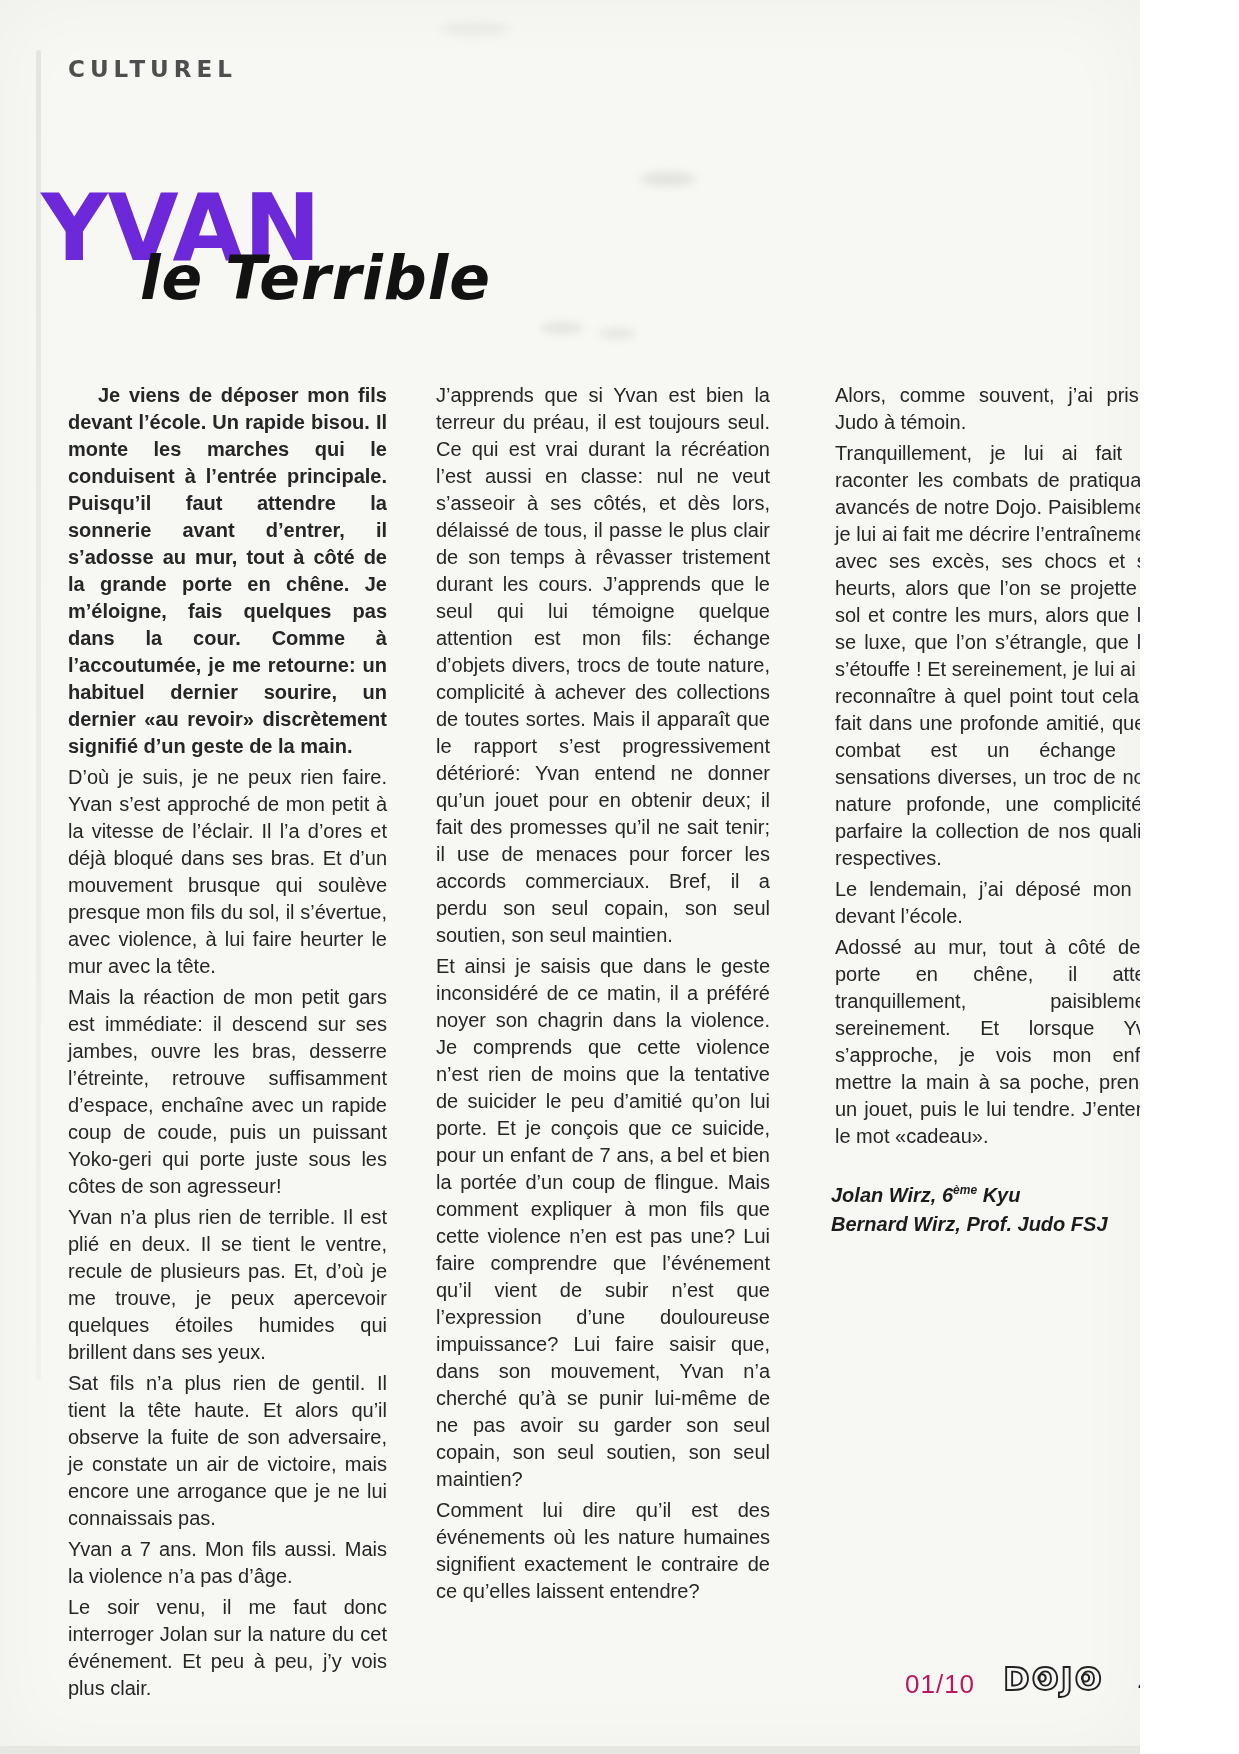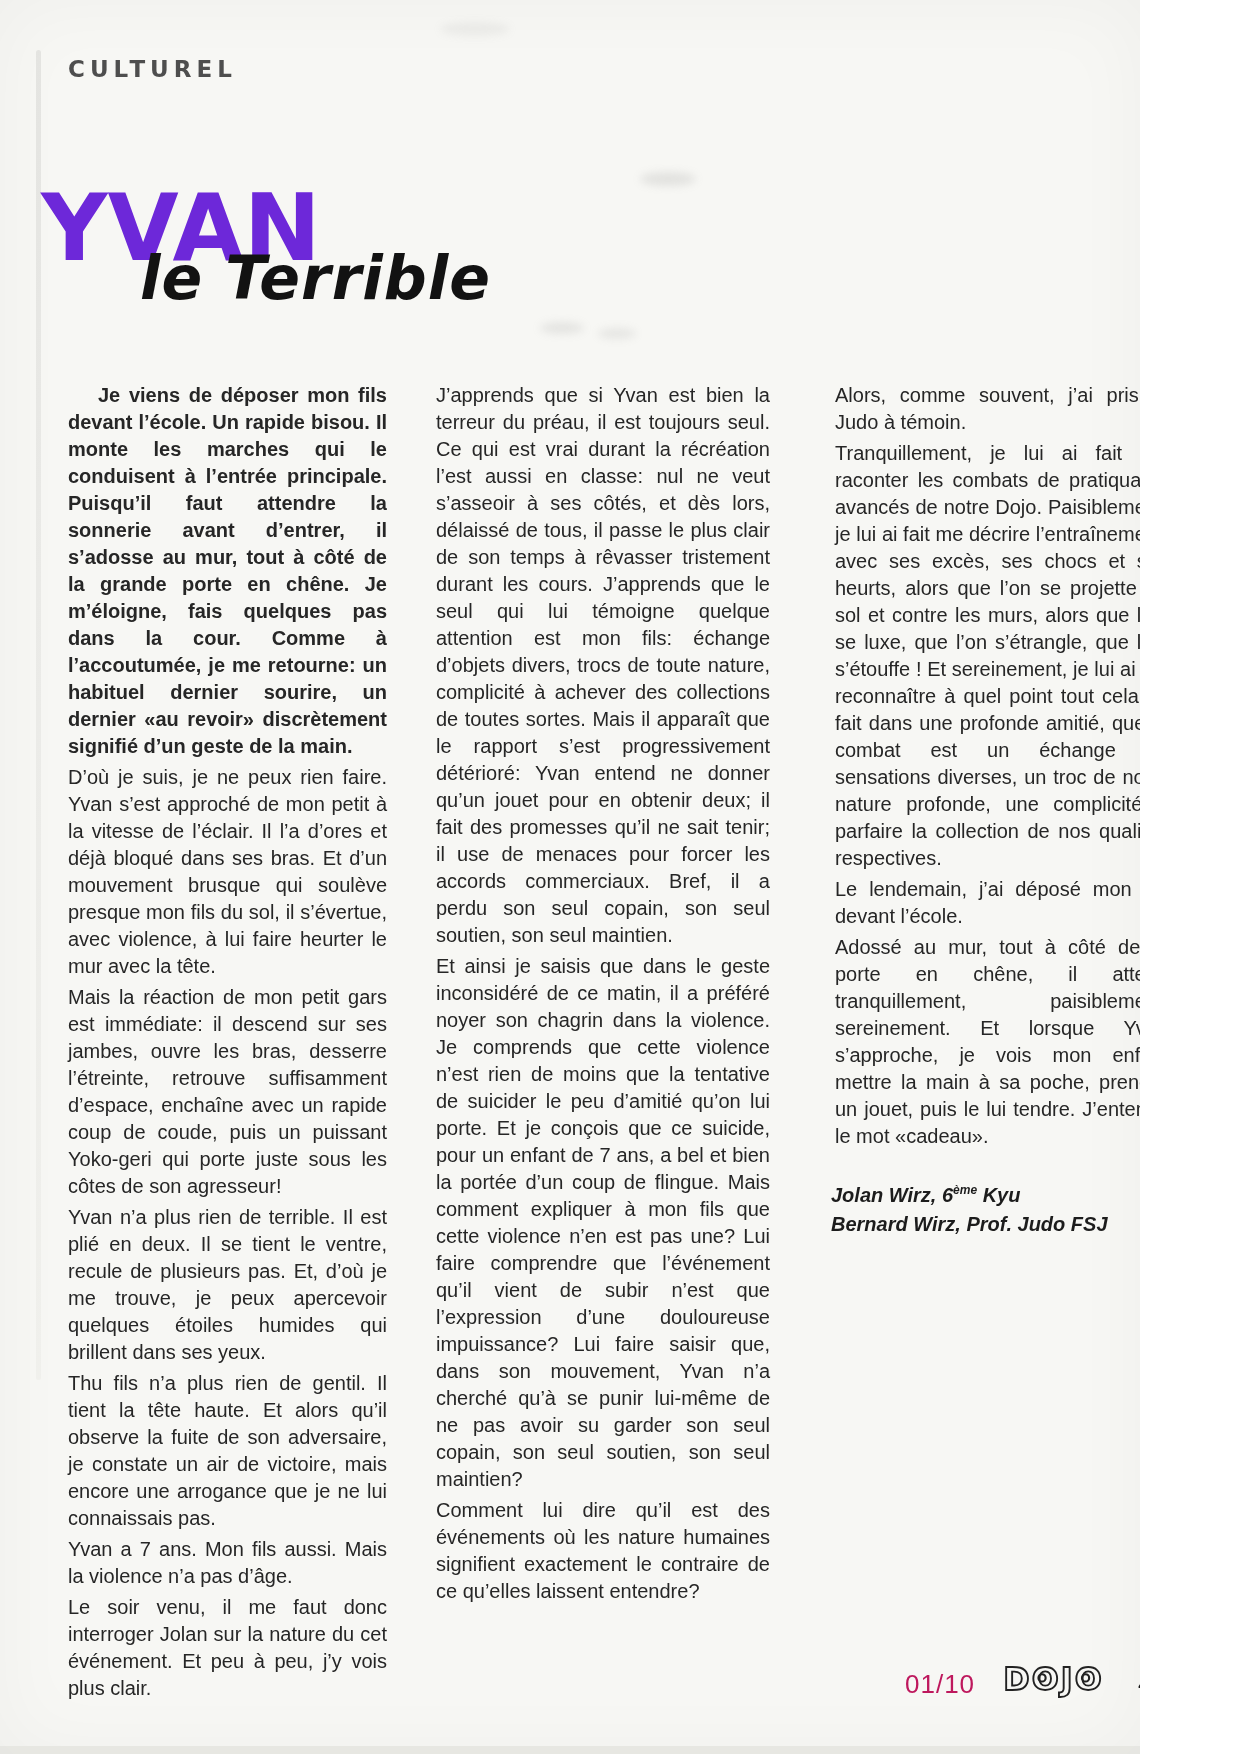--- a/index.html
+++ b/index.html
@@ -102,21 +102,21 @@
   <div>
     <div class="title-gray">YVAN</div>
     <div class="title-black">le Terrible</div>
   </div>
 
   <div class="col col1">
     <p class="lead">Je viens de déposer mon fils devant l’école. Un rapide bisou. Il monte les marches qui le conduisent à l’entrée principale. Puisqu’il faut attendre la sonnerie avant d’entrer, il s’adosse au mur, tout à côté de la grande porte en chêne. Je m’éloigne, fais quelques pas dans la cour. Comme à l’accoutumée, je me retourne: un habituel dernier sourire, un dernier «au revoir» discrètement signifié d’un geste de la main.</p>
     <p class="gap">D’où je suis, je ne peux rien faire. Yvan s’est approché de mon petit à la vitesse de l’éclair. Il l’a d’ores et déjà bloqué dans ses bras. Et d’un mouvement brusque qui soulève presque mon fils du sol, il s’évertue, avec violence, à lui faire heurter le mur avec la tête.</p>
     <p>Mais la réaction de mon petit gars est immédiate: il descend sur ses jambes, ouvre les bras, desserre l’étreinte, retrouve suffisamment d’espace, enchaîne avec un rapide coup de coude, puis un puissant Yoko-geri qui porte juste sous les côtes de son agresseur!</p>
     <p class="gap">Yvan n’a plus rien de terrible. Il est plié en deux. Il se tient le ventre, recule de plusieurs pas. Et, d’où je me trouve, je peux apercevoir quelques étoiles humides qui brillent dans ses yeux.</p>
-    <p>Thu fils n’a plus rien de gentil. Il tient la tête haute. Et alors qu’il observe la fuite de son adversaire, je constate un air de victoire, mais encore une arrogance que je ne lui connaissais pas.</p>
+    <p>Sat fils n’a plus rien de gentil. Il tient la tête haute. Et alors qu’il observe la fuite de son adversaire, je constate un air de victoire, mais encore une arrogance que je ne lui connaissais pas.</p>
     <p>Yvan a 7 ans. Mon fils aussi. Mais la violence n’a pas d’âge.</p>
     <p class="gap">Le soir venu, il me faut donc interroger Jolan sur la nature du cet événement. Et peu à peu, j’y vois plus clair.</p>
   </div>
 
   <div class="col col2">
     <p>J’apprends que si Yvan est bien la terreur du préau, il est toujours seul. Ce qui est vrai durant la récréation l’est aussi en classe: nul ne veut s’asseoir à ses côtés, et dès lors, délaissé de tous, il passe le plus clair de son temps à rêvasser tristement durant les cours. J’apprends que le seul qui lui témoigne quelque attention est mon fils: échange d’objets divers, trocs de toute nature, complicité à achever des collections de toutes sortes. Mais il apparaît que le rapport s’est progressivement détérioré: Yvan entend ne donner qu’un jouet pour en obtenir deux; il fait des promesses qu’il ne sait tenir; il use de menaces pour forcer les accords commerciaux. Bref, il a perdu son seul copain, son seul soutien, son seul maintien.</p>
     <p class="gap">Et ainsi je saisis que dans le geste inconsidéré de ce matin, il a préféré noyer son chagrin dans la violence. Je comprends que cette violence n’est rien de moins que la tentative de suicider le peu d’amitié qu’on lui porte. Et je conçois que ce suicide, pour un enfant de 7 ans, a bel et bien la portée d’un coup de flingue. Mais comment expliquer à mon fils que cette violence n’en est pas une? Lui faire comprendre que l’événement qu’il vient de subir n’est que l’expression d’une douloureuse impuissance? Lui faire saisir que, dans son mouvement, Yvan n’a cherché qu’à se punir lui-même de ne pas avoir su garder son seul copain, son seul soutien, son seul maintien?</p>
     <p>Comment lui dire qu’il est des événements où les nature humaines signifient exactement le contraire de ce qu’elles laissent entendre?</p>
   </div>
 

